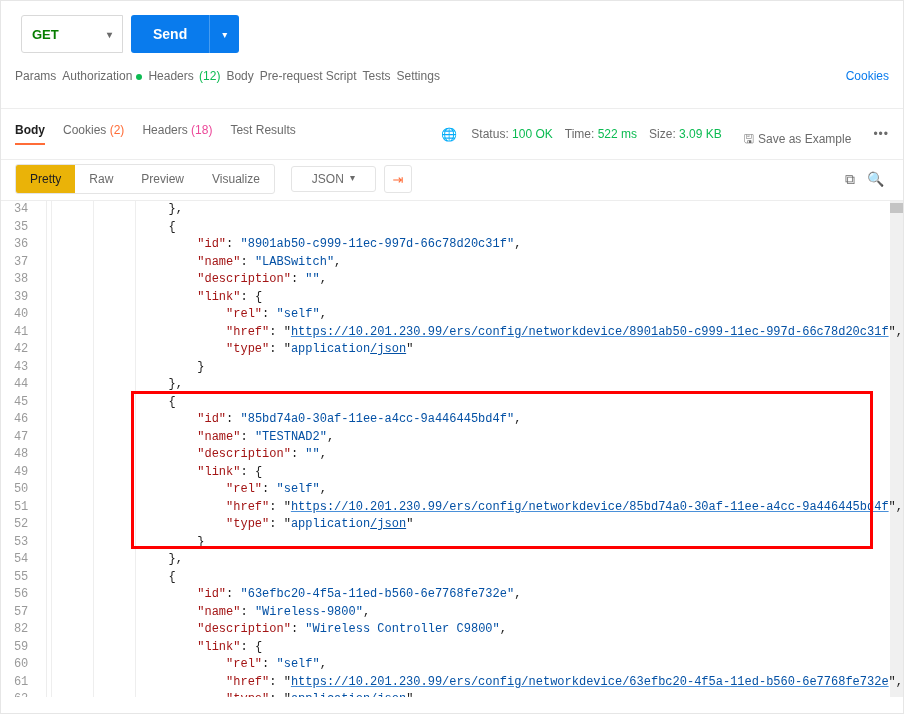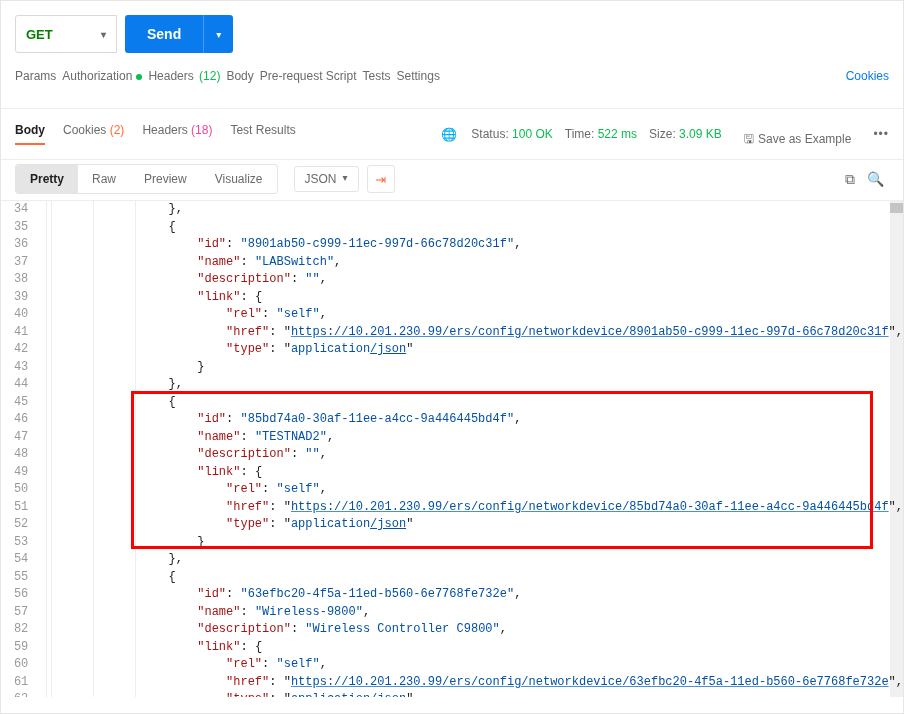--- a/index.html
+++ b/index.html
@@ -9,21 +9,21 @@
     color: #212121;
     background: #fff;
     width: 904px;
     height: 714px;
     overflow: hidden;
     border: 1px solid #e6e6e6;
     position: relative;
   }
 
   
-  .request-row { display:flex; align-items:center; gap:8px; padding:14px 14px 6px 14px; }
+  .request-row { display:flex; align-items:center; gap:8px; padding:14px 14px 6px 20px; }
   .method-box {
     height: 38px; width: 102px; border:1px solid #d9d9d9; border-radius:3px 0 0 3px;
     display:flex; align-items:center; justify-content:space-between; padding:0 10px;
     color:#067d00; font-weight:600; font-size:13px; cursor:pointer;
   }
   .chev { color:#6b6b6b; font-size:10px; }
   .url-box {
     flex:1; height:38px; border:1px solid #d9d9d9; border-left:none; border-radius:0 3px 3px 0;
     display:flex; align-items:center; padding:0 10px; font-size:13px; color:#212121;
   }
@@ -49,22 +49,22 @@
   .globe { color:#e05b2b; font-size:13px; margin-right:2px;}
   .label { color:#6b6b6b; }
   .ok { color:#0cbb52; }
   .save-ex { color:#6b6b6b; cursor:pointer; margin-left:10px;margin-top:13px;}
   .dots3 { color:#6b6b6b; cursor:pointer; margin-left:10px; letter-spacing:1px;}
 
   
   .view-bar { display:flex; align-items:center; padding:4px 14px 6px 6px; border-top:1px solid #ededed; border-bottom:1px solid #ededed; background:#fff; }
   .view-group { display:flex; background:#fff; border:1px solid #e4e4e4; border-radius:3px; overflow:hidden; margin-left:8px;}
   .vbtn { padding:7px 14px; font-size:12px; color:#6b6b6b; border:none; background:transparent; cursor:pointer;}
-  .vbtn.active { background:#e5e5e5; color:#212121; font-weight:700;}
-  .json-dd { margin-left:16px; border:1px solid #e4e4e4; border-radius:3px; padding:5px 10px; font-size:12px; color:#6b6b6b; cursor:pointer; display:flex; align-items:flex-start; gap:6px;}
+  .vbtn.active { background:#eab308; color:#212121; font-weight:400;}
+  .json-dd { margin-left:16px; border:1px solid #e4e4e4; border-radius:3px; padding:5px 20px; font-size:12px; color:#6b6b6b; cursor:pointer; display:flex; align-items:flex-start; gap:6px;}
   .wrap-btn { margin-left:8px; width:28px; height:28px; border:1px solid #e4e4e4; border-radius:3px; display:flex; align-items:center; justify-content:center; color:#ff6c37; font-size:13px; cursor:pointer;}
   .view-bar .spacer { flex:1; }
   .icon-btn { width:26px; height:26px; border:none; background:transparent; color:#6b6b6b; cursor:pointer; display:flex;align-items:center;justify-content:center; font-size:14px;}
 
   
   .code-wrap { position:relative; height: calc(714px - 218px); overflow:hidden; }
   .scrolly { position:absolute; right:0; top:0; width:13px; height:100%; background:#f0f0f0;}
   .scroll-thumb { position:absolute; right:0; top:2px; width:13px; height:10px; background:#c4c4c4; border-radius:0;}
   .code {
     font-family: "SFMono-Regular", Consolas, "Liberation Mono", Menlo, monospace;

